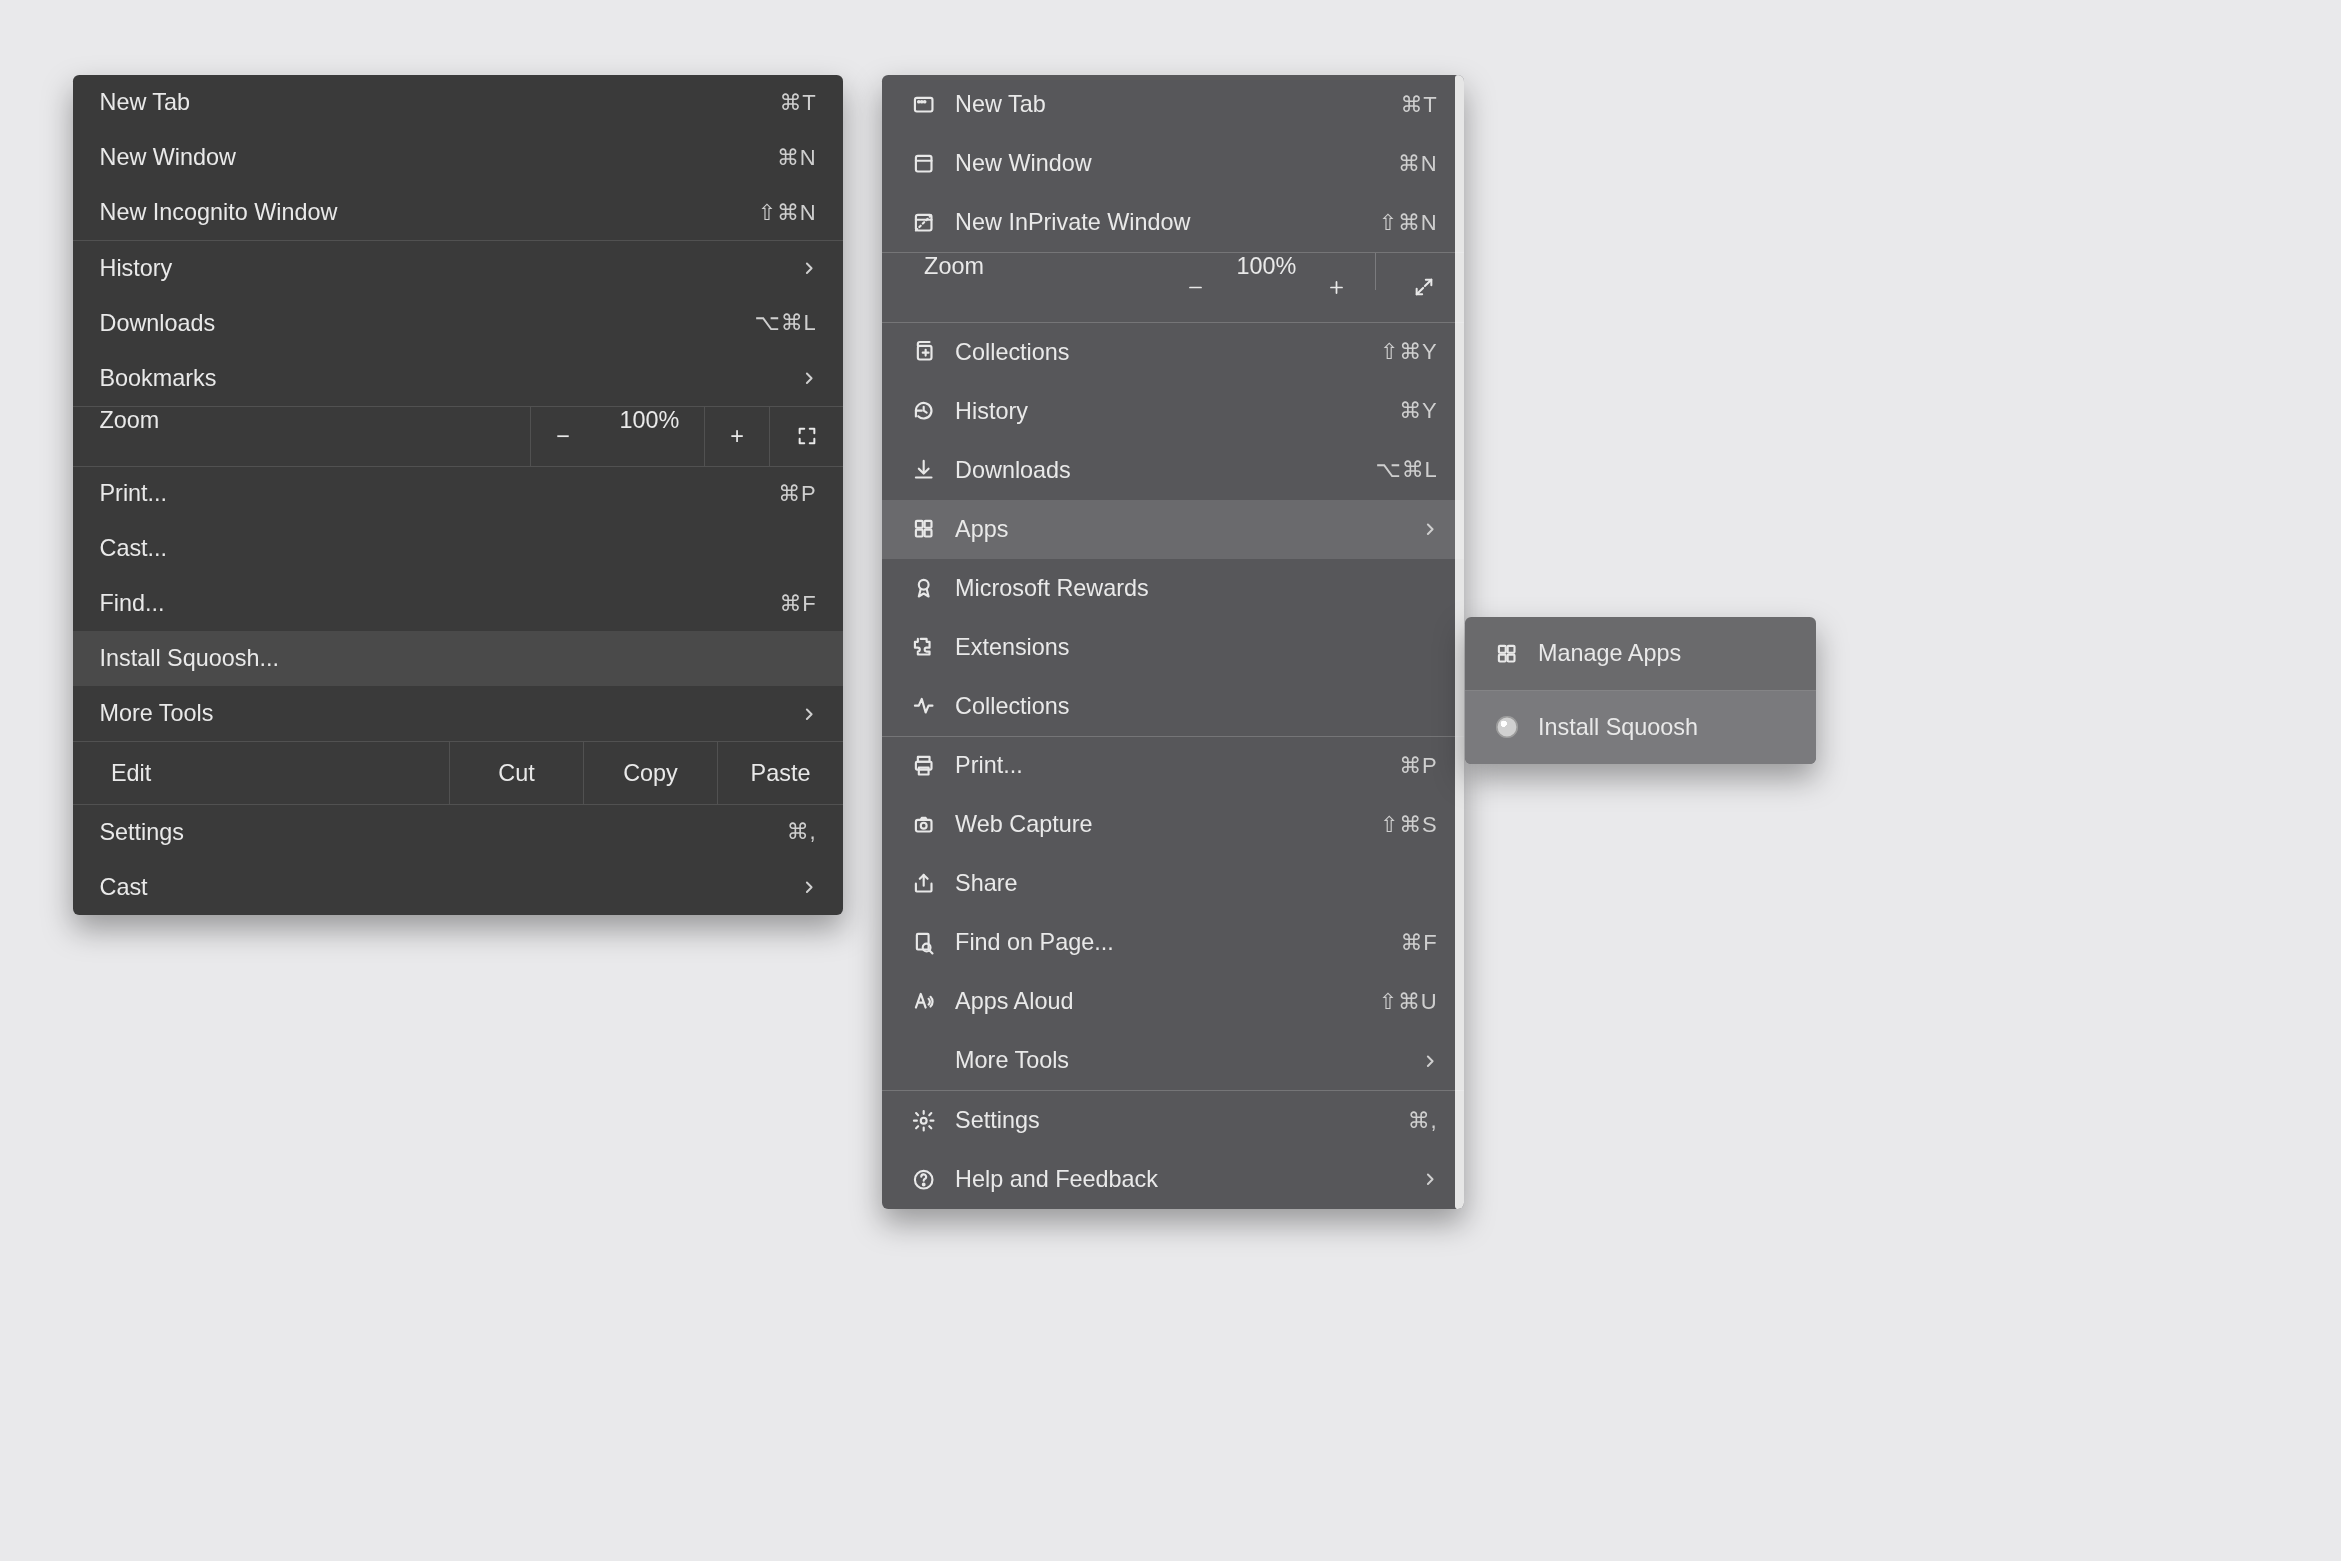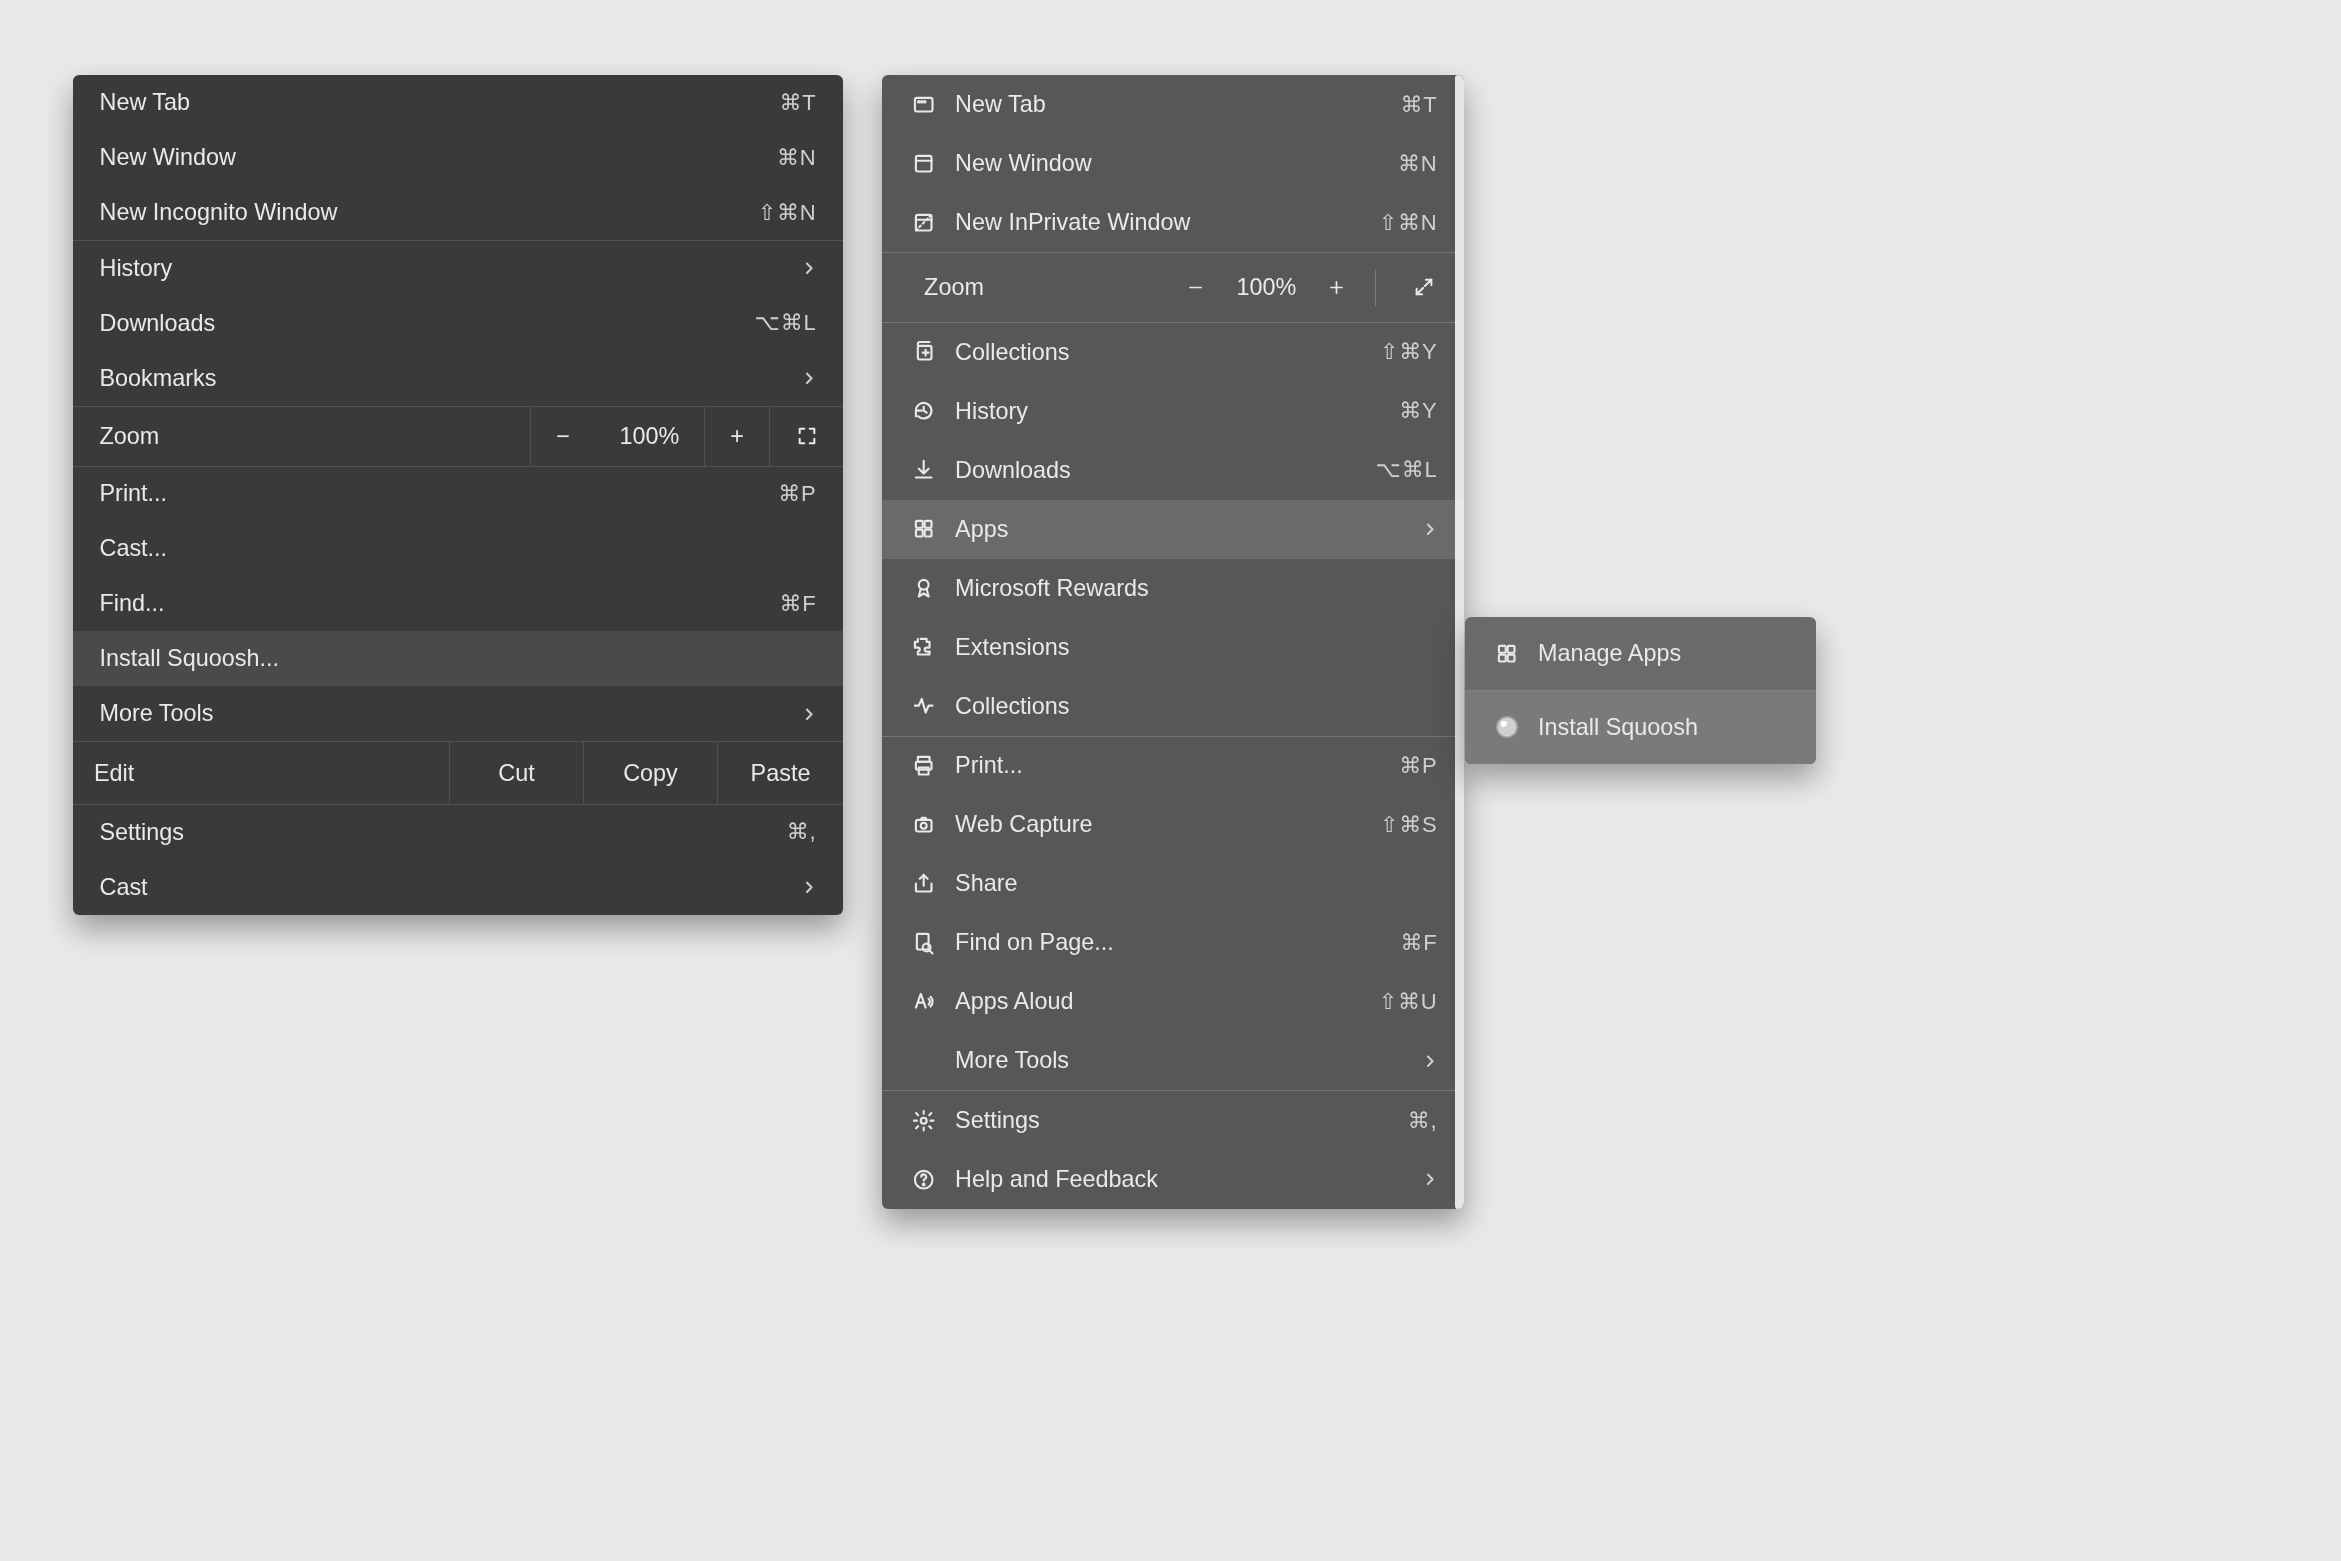--- a/index.html
+++ b/index.html
@@ -13,35 +13,35 @@
   .row .ic{width:31px;flex:0 0 31px;display:flex;align-items:center;justify-content:center}
   .row .lbl{flex:1 1 auto;white-space:nowrap;overflow:hidden;text-overflow:ellipsis}
   .row .lbl2{flex:1 1 auto;white-space:nowrap}
   .row .sc{flex:0 0 auto;color:#cfcfcf;font-size:22px;letter-spacing:0.8px}
   .row .chev{flex:0 0 auto;width:14px;height:14px;display:flex;align-items:center;justify-content:center}
   .row.hov{background:#4a4a4a}
   .menu2 .row.hov{background:#6a6a6d}
   .row.sel{background:#6f6f72}
   .menu3 .row.sel{background:#7a7a7d}
   .menu3{background:#6a6a6c}
-  .zoomrow{display:flex;align-items:center;height:69px}
+  .zoomrow{display:flex;align-items:flex-start;height:69px}
   .menu1 .zoomrow{height:59px}
   .zoomrow .zlbl{flex:0 0 auto;padding-left:26.5px}
   .menu1 .zoomrow .zlbl{flex:1 1 auto}
   .zoomrow .spacer{flex:1 1 auto}
   .zbtn{width:64px;height:100%;display:flex;align-items:center;justify-content:center;border-left:0.8px solid rgba(255,255,255,.12)}
   .zval{width:109px;text-align:center}
   .zfs{width:73px;height:100%;display:flex;align-items:center;justify-content:center;border-left:0.8px solid rgba(255,255,255,.12)}
   .menu2 .zbtn,.menu2 .zfs{border-left:none}
   .menu2 .zbtn{width:55px}
   .menu2 .zval{width:86px}
   .menu2 .zfs{width:55px;margin-right:12.5px;margin-left:9.4px}
   .menu2 .zdiv{width:0.8px;height:37px;background:rgba(255,255,255,.22);margin:0 11px}
   .editrow{display:flex;align-items:stretch;height:62px}
-  .editrow .el{flex:1 1 auto;display:flex;align-items:center;padding-left:21px}
+  .editrow .el{flex:1 1 auto;display:flex;align-items:center;padding-left:38px}
   .editrow .eb{flex:0 0 auto;width:133px;display:flex;align-items:center;justify-content:center;border-left:0.8px solid rgba(255,255,255,.12)}
   .editrow .eb.wide{width:125px}
   svg{display:block}
   .chevsvg{stroke:#cfcfcf;fill:none;stroke-width:2.5;stroke-linecap:round;stroke-linejoin:round}
   .icns{stroke:#e8e8e8;fill:none;stroke-width:2.2;stroke-linecap:round;stroke-linejoin:round}
   .icnsf{fill:#e8e8e8}
   .scrollbar{position:absolute;top:0;right:-7.8px;width:17px;height:100%;background:rgba(255,255,255,.85);border-radius:3.1px}
   .squoosh{width:22px;height:22px;border-radius:50%;background:radial-gradient(circle at 35% 35%, #fff 0 15%, #d0d0d0 16% 100%);box-shadow:inset 0 0 0 1.6px rgba(0,0,0,.25)}
 </style>
 </head>

